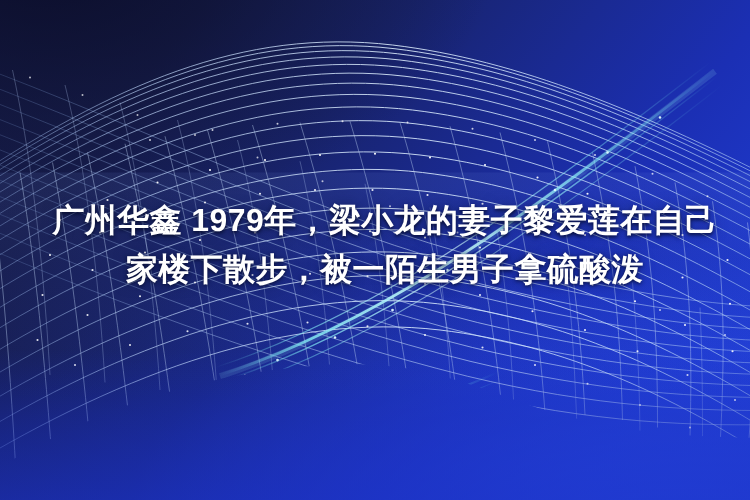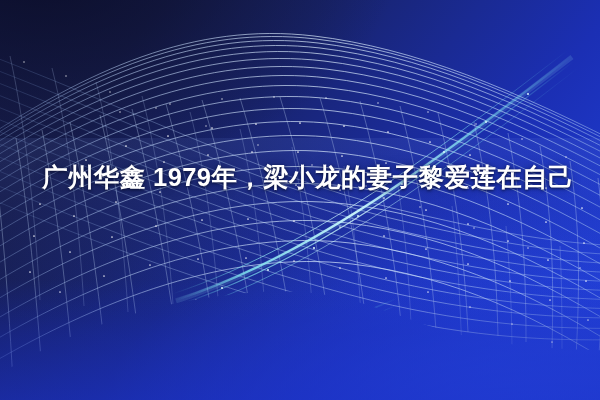--- a/index.html
+++ b/index.html
@@ -346,15 +346,16 @@
 
       <rect x="0" y="0" width="600" height="400" fill="url(#dotG)" opacity="0"></rect>
     </svg>
   </div>
 
   <div style="position:absolute;left:0;right:0;bottom:0;height:120px;
               background:linear-gradient(180deg, rgba(26,45,180,0) 0%, rgba(26,45,185,0.35) 45%, rgba(27,48,195,0.62) 100%);"></div>
 
   <div class="headline">
     <span class="hl-line hl-pad">广州华鑫 1979年，梁小龙的妻子黎爱莲在自己</span>
+    <span class="hl-line hl-pad">家楼下散步，被一陌生男子拿硫酸泼</span>
   </div>
 
 </div>
 
 </body></html>

